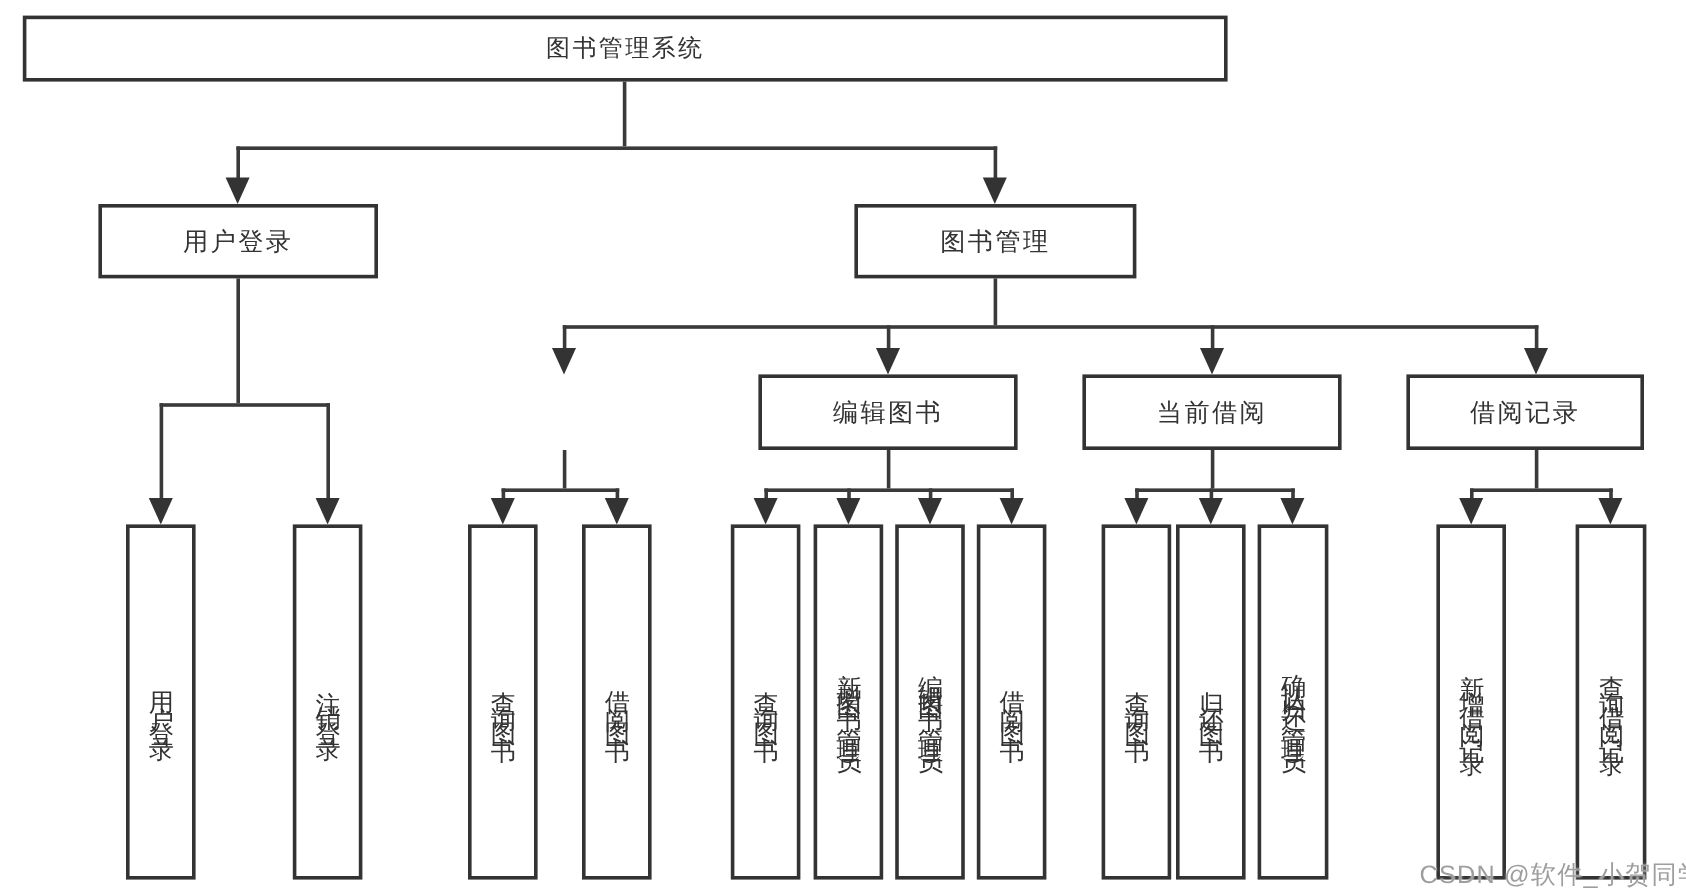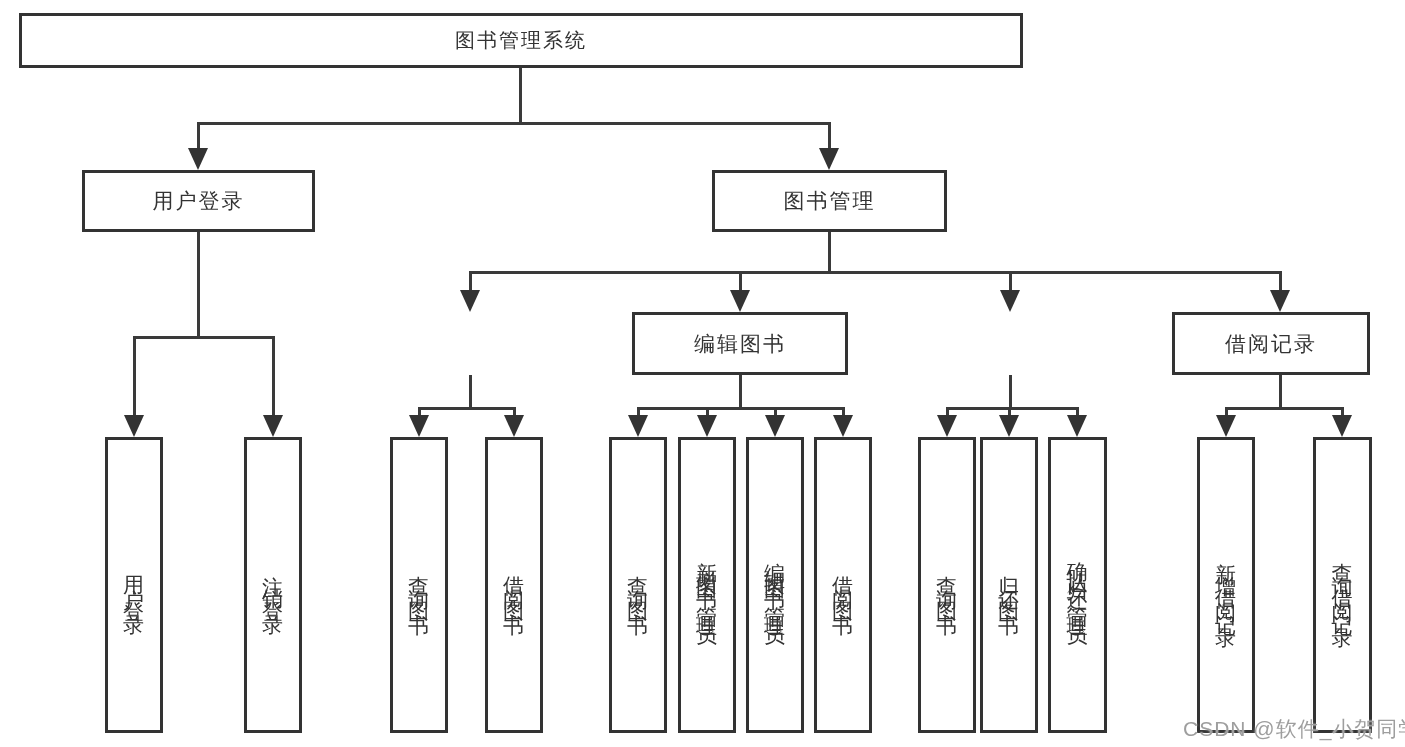--- a/index.html
+++ b/index.html
@@ -78,20 +78,21 @@
   <div class="vl" style="left:469px;top:271px;height:22px;"></div>
   <div class="ah" style="left:460px;top:290px;"></div>
   <div class="vl" style="left:739px;top:271px;height:22px;"></div>
   <div class="ah" style="left:730px;top:290px;"></div>
   <div class="vl" style="left:1009px;top:271px;height:22px;"></div>
   <div class="ah" style="left:1000px;top:290px;"></div>
   <div class="vl" style="left:1279px;top:271px;height:22px;"></div>
   <div class="ah" style="left:1270px;top:290px;"></div>
 
   <div class="box hbox" style="left:632px;top:312px;width:216px;height:63px;">编辑图书</div>
+  <div class="box hbox" style="left:902px;top:312px;width:216px;height:63px;">当前借阅</div>
   <div class="box hbox" style="left:1172px;top:312px;width:198px;height:63px;">借阅记录</div>
 
   <div class="vl" style="left:469px;top:375px;height:32px;"></div>
   <div class="vl" style="left:739px;top:375px;height:32px;"></div>
   <div class="vl" style="left:1009px;top:375px;height:32px;"></div>
   <div class="vl" style="left:1279px;top:375px;height:32px;"></div>
 
   <div class="hl" style="left:418px;top:407px;width:98px;"></div>
   <div class="hl" style="left:637px;top:407px;width:208px;"></div>
   <div class="hl" style="left:946px;top:407px;width:133px;"></div>

